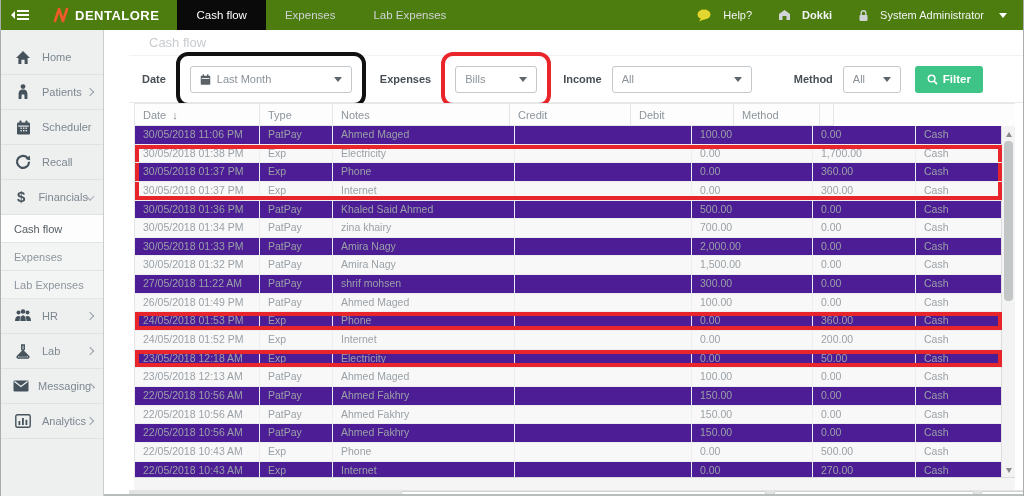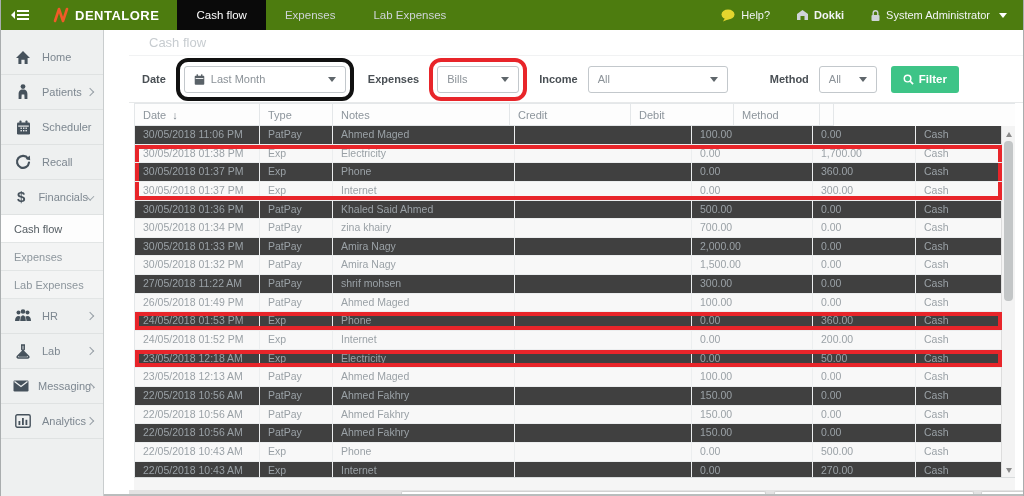--- a/index.html
+++ b/index.html
@@ -10,21 +10,21 @@
   
   .topbar { position:absolute; top:0; left:0; width:100%; height:30px; background:#4d7c0f;
             display:flex; align-items:stretch; color:#cfd4d8; z-index:20; }
   .collapse-btn { width:38px; display:flex; align-items:center; justify-content:center; cursor:pointer; }
   .logo { display:flex; align-items:center; gap:6px; padding:0 18px 0 14px; }
   .logo-text { color:#fff; font-weight:bold; font-size:13px; letter-spacing:.5px; }
   .tabs { display:flex; align-items:stretch; }
   .tab { display:flex; align-items:center; padding:0 19px; font-size:11.5px; color:#cfd4d8; cursor:pointer; }
   .tab.active { background:#0a0a0a; color:#fff; }
   .top-right { margin-left:auto; display:flex; align-items:center; gap:26px; padding-right:16px; font-size:11px; }
-  .top-link { display:flex; align-items:center; gap:5px; color:#f2f4f5; cursor:pointer; }
+  .top-link { display:flex; align-items:center; gap:11px; color:#f2f4f5; cursor:pointer; }
   .top-link .bold { font-weight:bold; }
   .chev-down-w { width:0; height:0; border-left:4px solid transparent; border-right:4px solid transparent; border-top:5px solid #fff; margin-left:4px; }
 
   
   .sidebar { position:absolute; top:30px; left:0; width:103px; bottom:0; background:#eef0f0;
              border-right:1px solid #c9cdce; padding-top:10px; z-index:10; }
   .side-item { height:35px; display:flex; align-items:center; padding:0 10px 0 12px;
                border-bottom:1px solid #dfe2e2; cursor:pointer; }
   .side-item .sicon { width:20px; display:flex; justify-content:center; margin-right:9px; }
   .side-item .slabel { font-size:11px; color:#7d8790; }
@@ -42,36 +42,36 @@
                border-bottom:1px solid #f1f2f3; }
 
   
   .filterbar { height:47px; display:flex; align-items:center; padding-left:13px; border-bottom:1px solid #e7e9ea; }
   .flabel { font-size:11px; font-weight:bold; color:#494f54; margin-right:10px; }
   .dd { display:flex; align-items:center; height:27px; background:#fff; border:1px solid #c3c8cc;
         border-radius:3px; padding:0 9px; font-size:11px; color:#8b9298; cursor:pointer; }
   .dd .caret { width:0; height:0; border-left:4px solid transparent; border-right:4px solid transparent;
                border-top:5px solid #5f666b; margin-left:auto; }
   .dd-date { width:162px; }  .dd-exp { width:82px; }  .dd-inc { width:140px; }  .dd-meth { width:58px; }
-  .annot { padding:4px;border-radius:12px; }
+  .annot { padding:10px;border-radius:12px; }
   .annot.black { border:4px solid #111; margin-right:14px; }
   .annot.red { border:4px solid #e8252a;text-align:center; }.ml32{margin-left:12px}.ml42{margin-left:42px}
   .filter-btn { margin-left:14px; height:27px; display:flex; align-items:center; gap:5px; background:#3ec487;
                 color:#fff; border:none; border-radius:3px; padding:0 12px; font-size:11.5px; font-weight:bold;
                 font-family:"Liberation Sans",sans-serif; cursor:pointer; }
 
   
   .table-area { position:absolute; top:73px; left:5px; width:881px; height:374px;
                 border-left:1px solid #e4e7e9; border-top:1px solid #e4e7e9; font-size:10.5px; }
   .thead { display:flex; height:22px; background:#fdfdfd; }
   .thead .hcell { display:flex; align-items:center; padding-left:8px; color:#8d959c; font-size:11px;
                   border-right:1px solid #e4e7e9; border-bottom:1px solid #e4e7e9; }
   .rows { position:relative; height:352px; overflow:hidden; }
   .trow { display:flex; height:18.65px; width:867px; border-bottom:1px solid #eceeef; position:relative;
-          background:#404040; }
+          background:#4c1d95; }
   .trow:nth-child(even) { background:#f8f8f8; }
   .cell { padding-left:8px; line-height:17.6px; color:#9aa1a6; border-right:1px solid #eceeef;
           white-space:nowrap; overflow:hidden; }
   .col-date{width:125px}.col-type{width:73px}.col-name{width:182px}.col-notes{width:177px}
   .col-credit{width:121px}.col-debit{width:103px}.col-method{width:86px}.col-end{width:14px}
   
   .trow.hl::before { content:""; position:absolute; inset:0; border-left:4px solid #e8252a;
                      border-right:4px solid #e8252a; pointer-events:none; z-index:6; }
   .trow.hl-start::before { border-top:4px solid #e8252a; }
   .trow.hl-end::before { border-bottom:4px solid #e8252a; }

